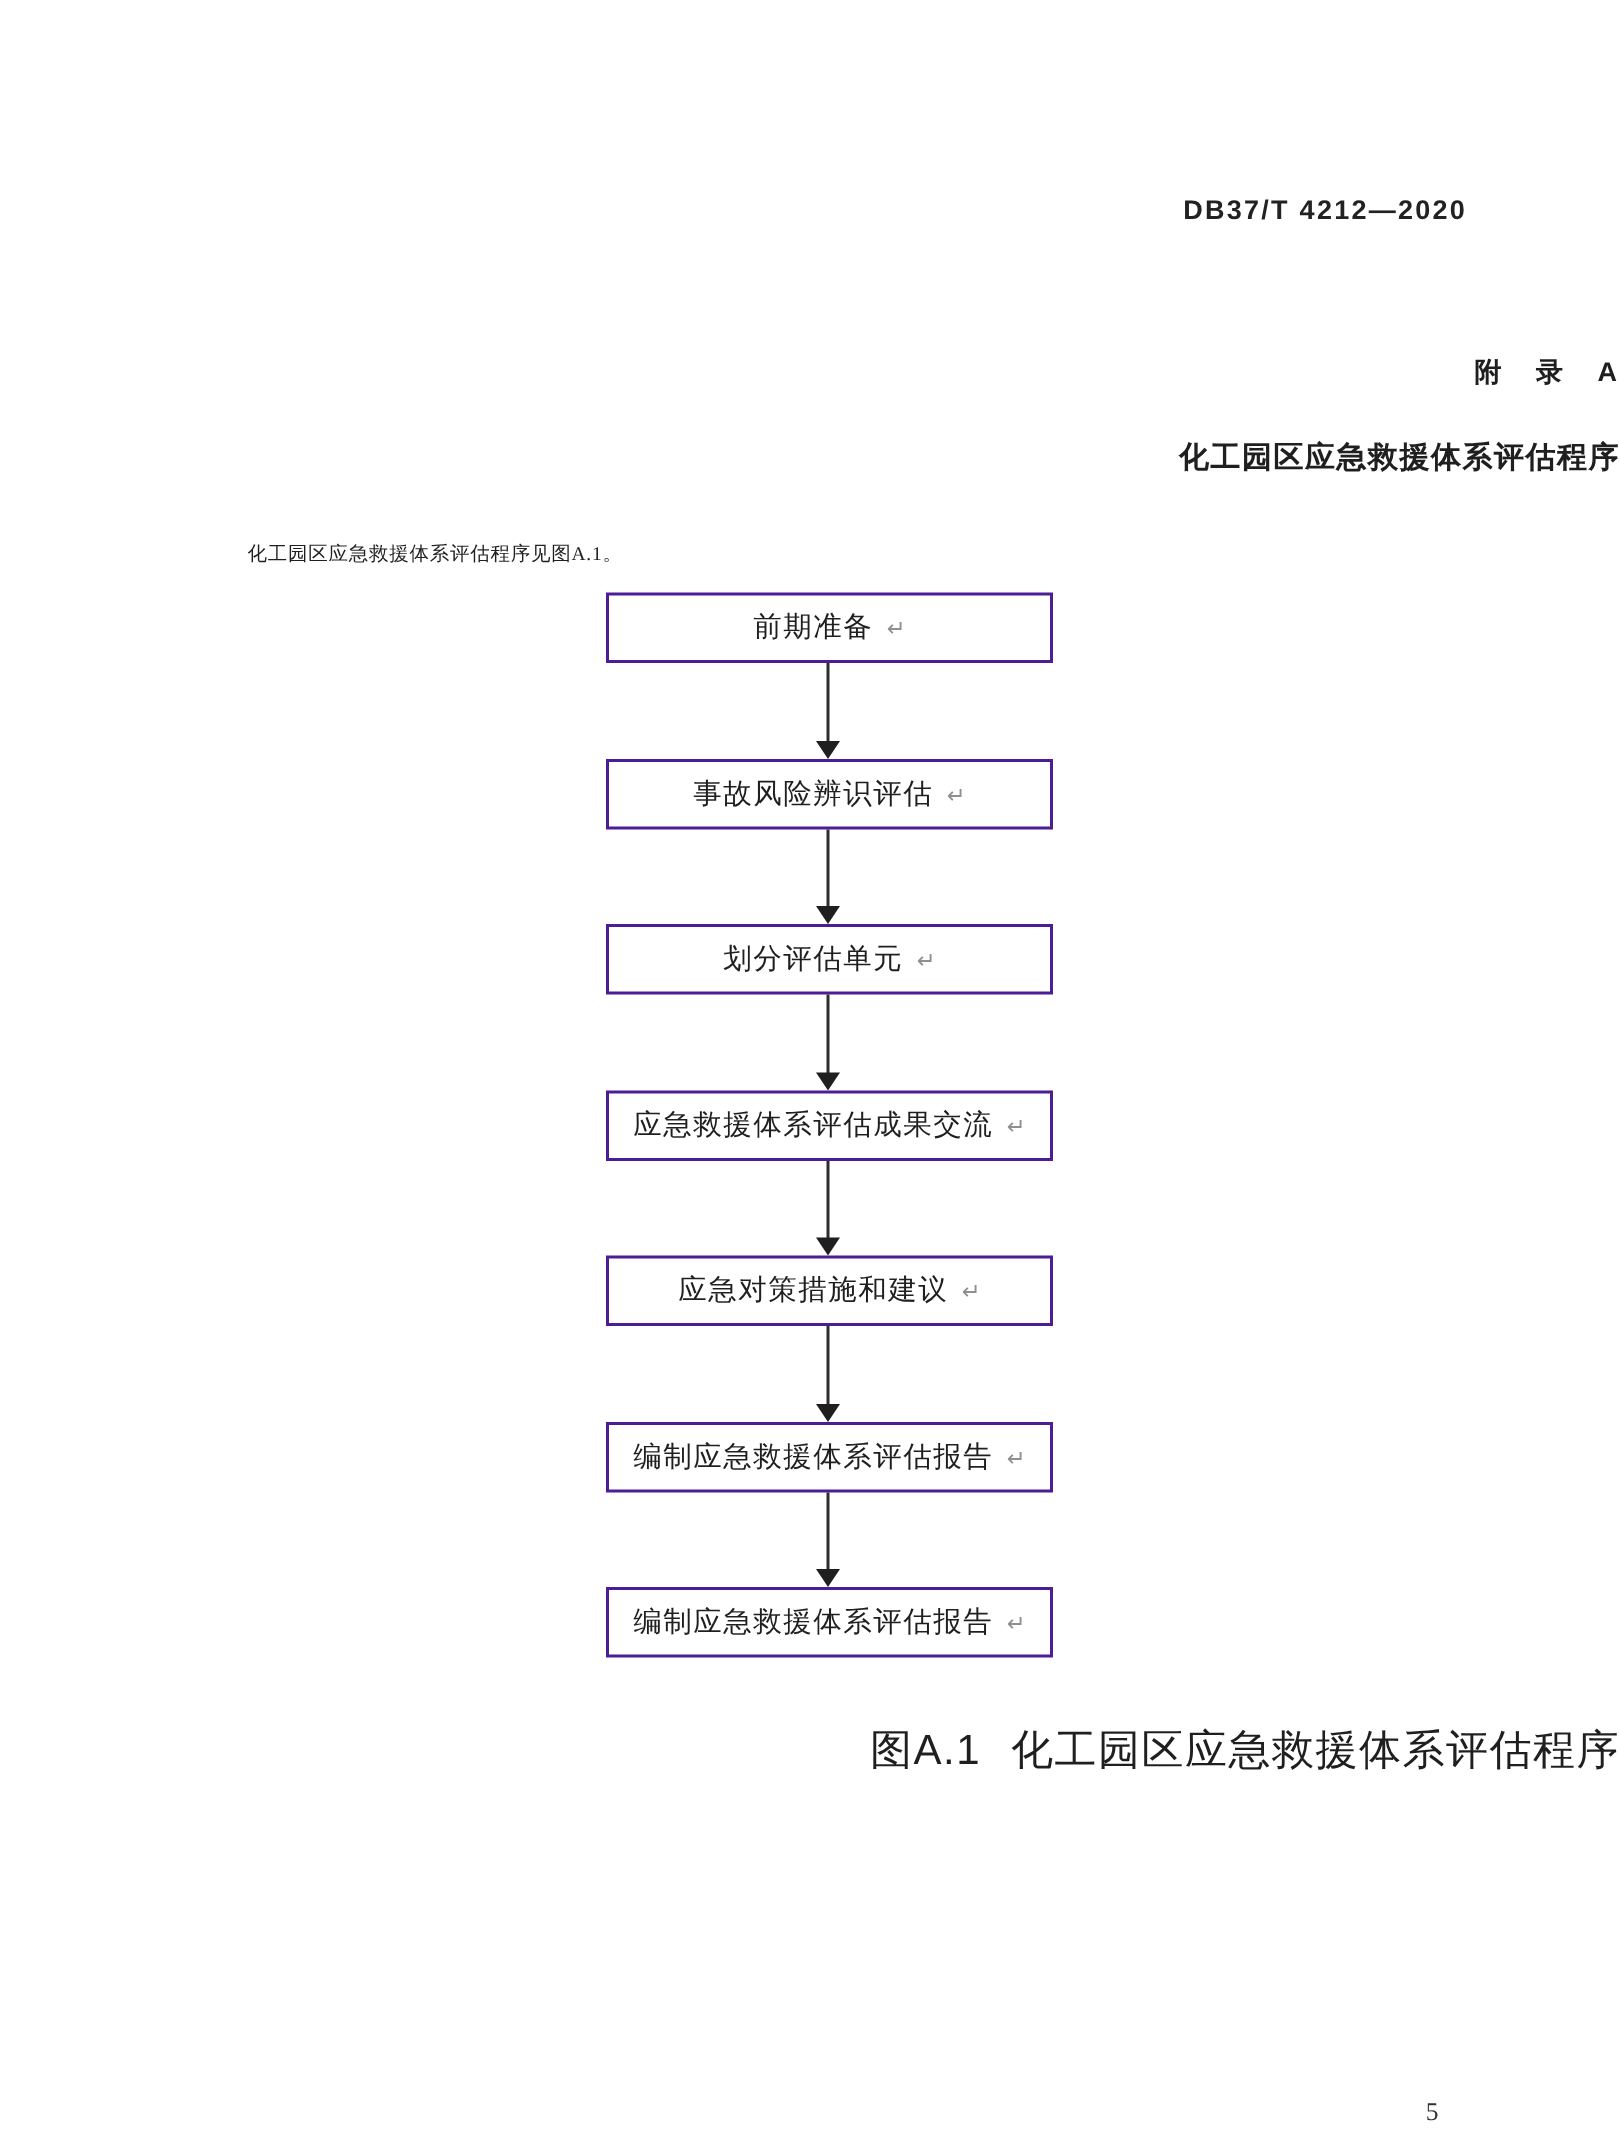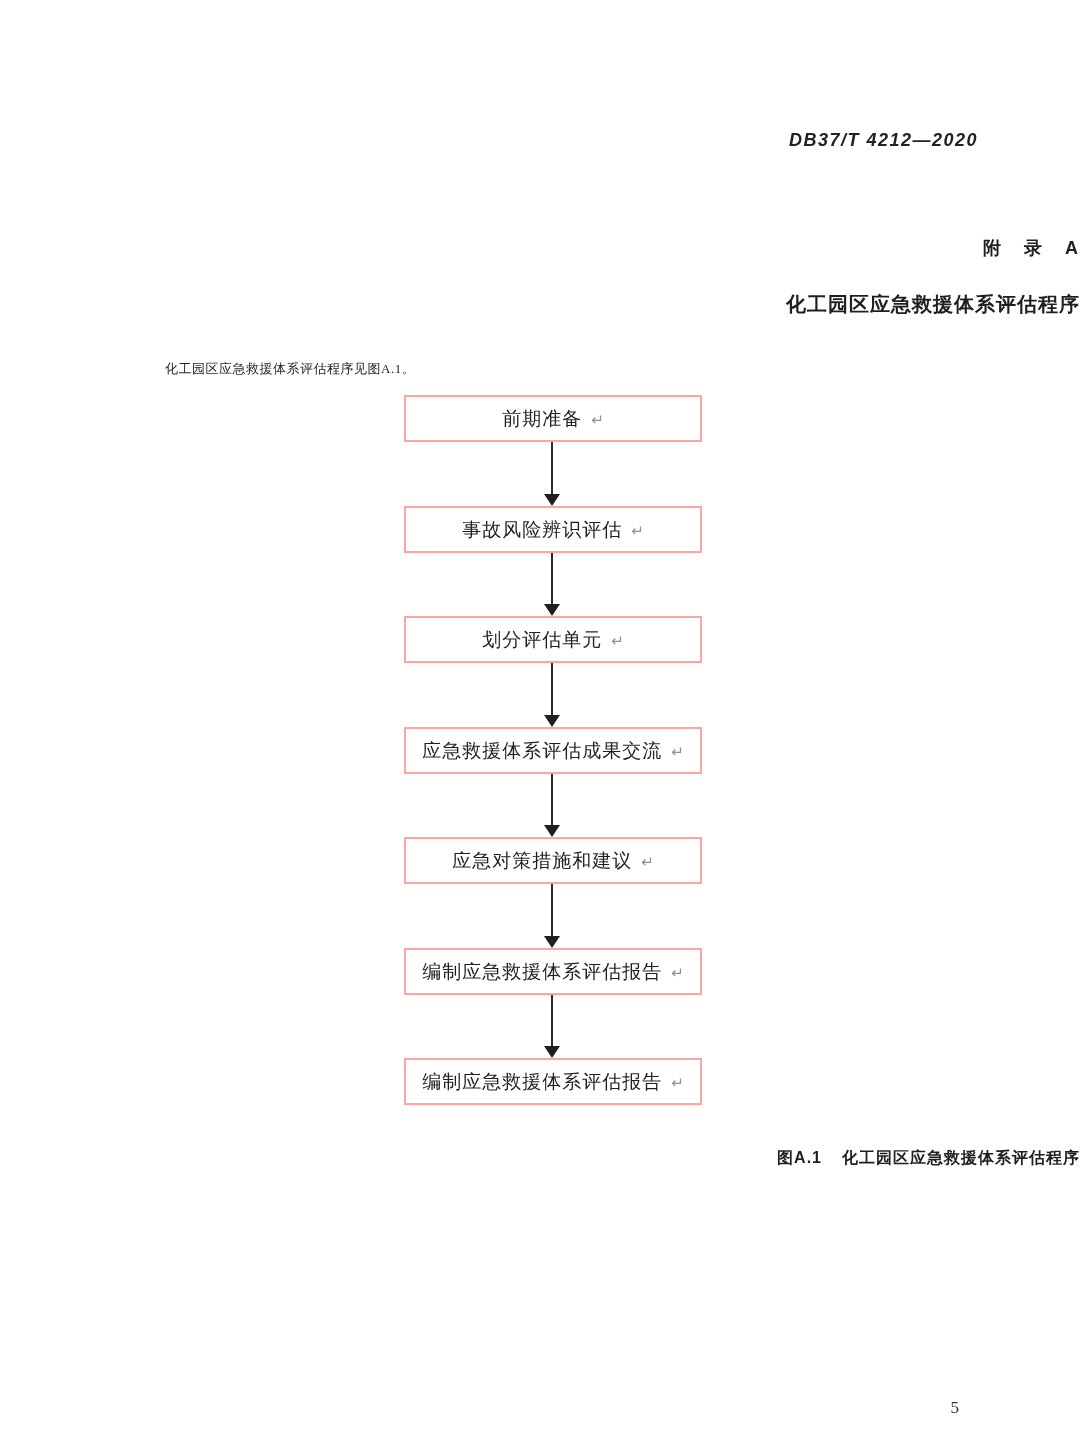--- a/index.html
+++ b/index.html
@@ -18,21 +18,20 @@
 
   .std-number {
     position: absolute;
     top: 130px;
     right: 102px;
     font-family: "Liberation Sans", sans-serif;
     font-weight: bold;
     font-size: 18px;
     letter-spacing: 1.5px;
     color: #222;
-    font-style: italic;
   }
 
   .centered {
     position: absolute;
     left: 26px;
     width: 1054px;
     text-align: right;
   }
   .appendix-label {
     top: 236px;
@@ -63,21 +62,21 @@
     font-family: "Liberation Serif", serif;
     font-size: 13px;
     letter-spacing: 0.5px;
   }
 
   .fc-box {
     position: absolute;
     left: 404px;
     width: 294px;
     height: 43px;
-    border: 2px solid #fca5a5;
+    border: 2px solid #4c1d95;
     background: #ffffff;
     text-align: center;
     line-height: 43px;
     font-family: "Liberation Serif", serif;
     font-size: 19px;
     letter-spacing: 1px;
     white-space: nowrap;
   }
   .ret-mark {
     color: #8f8f8f;
@@ -106,22 +105,22 @@
     width: 0;
     height: 0;
     border-left: 8px solid transparent;
     border-right: 8px solid transparent;
     border-top: 12px solid #1f1f1f;
   }
 
   .fig-caption {
     top: 1148px;
     font-family: "Liberation Sans", sans-serif;
-    font-weight: bold;
-    font-size: 16px;
+    font-weight: normal;
+    font-size: 28px;
     letter-spacing: 1px;
   }
   .fig-caption .cap-text { margin-left: 20px; }
 
   .page-number {
     position: absolute;
     top: 1398px;
     right: 121px;
     font-family: "Liberation Serif", serif;
     font-size: 17px;

